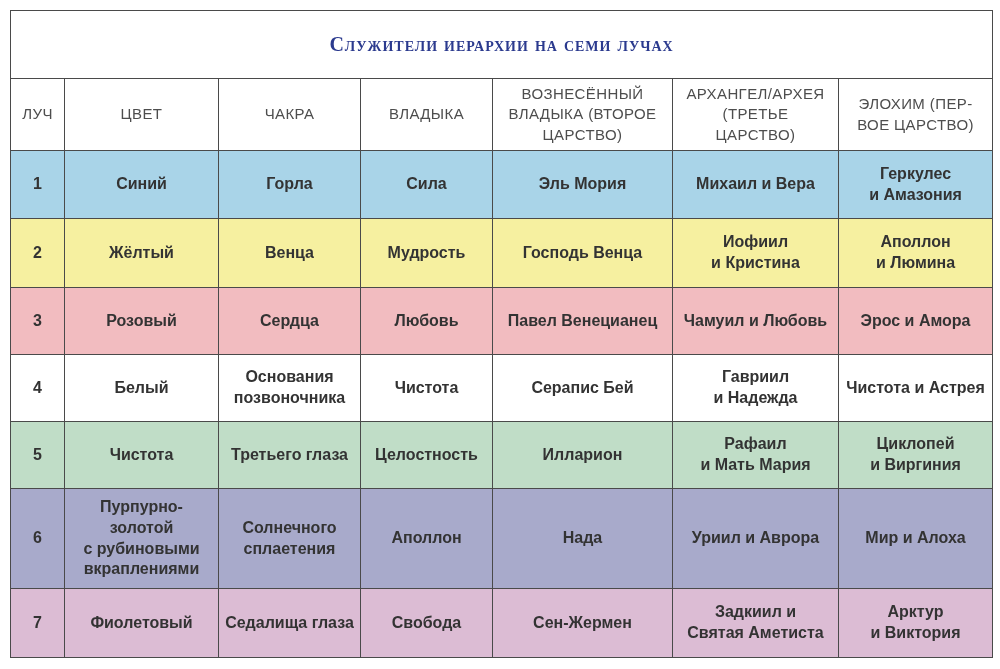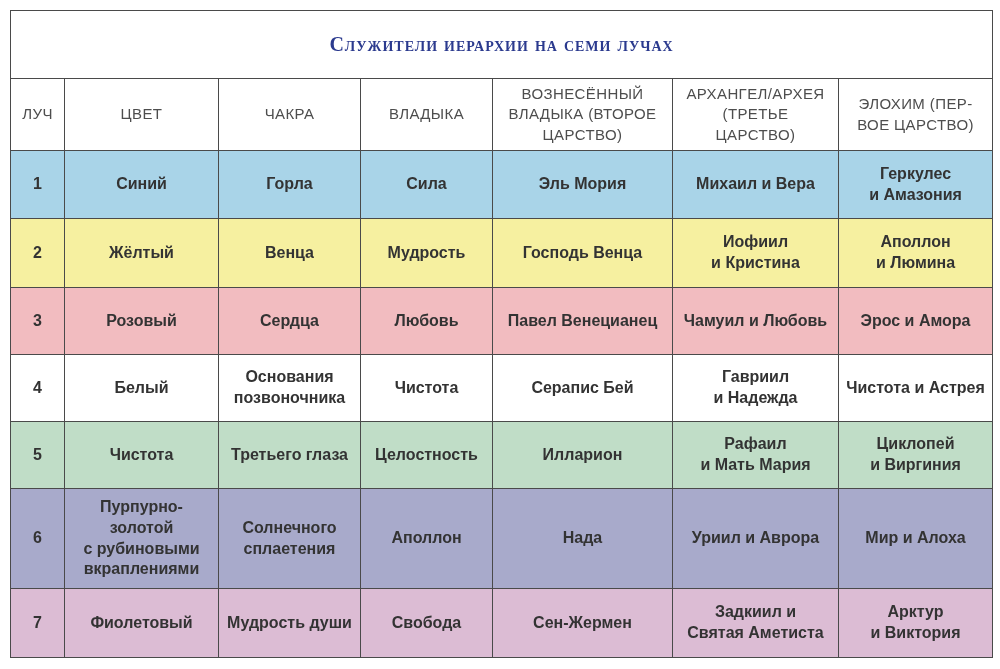--- a/index.html
+++ b/index.html
@@ -157,21 +157,21 @@
       <td>Солнечного
 сплаетения</td>
       <td>Аполлон</td>
       <td>Нада</td>
       <td>Уриил и Аврора</td>
       <td>Мир и Алоха</td>
     </tr>
     <tr class="r7" style="background-color: rgb(220, 188, 212);">
       <td>7</td>
       <td>Фиолетовый</td>
-      <td>Мудрость души</td>
+      <td>Седалища глаза</td>
       <td>Свобода</td>
       <td>Сен-Жермен</td>
       <td>Задкиил и
 Святая Аметиста</td>
       <td>Арктур
 и Виктория</td>
     </tr>
   </tbody>
 </table>
 

